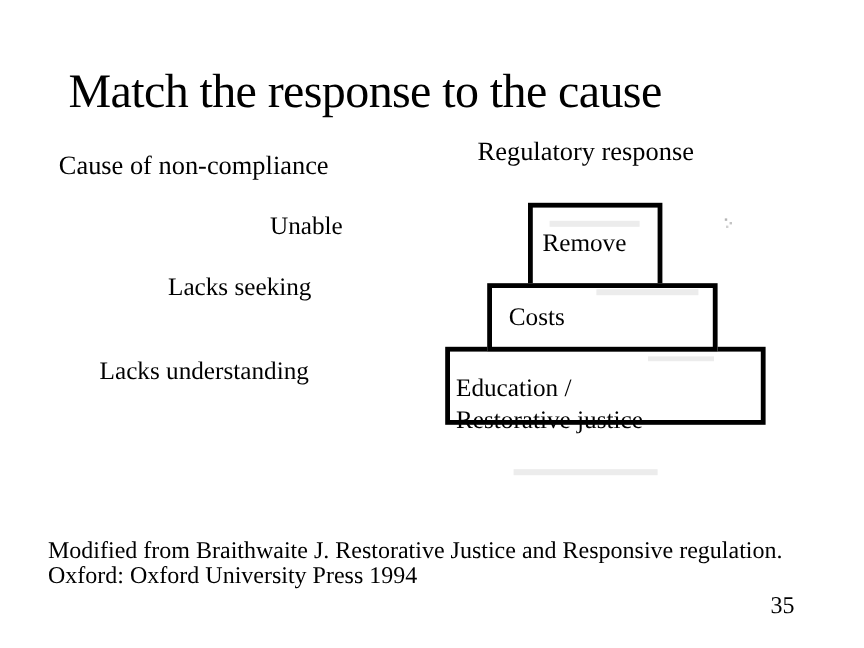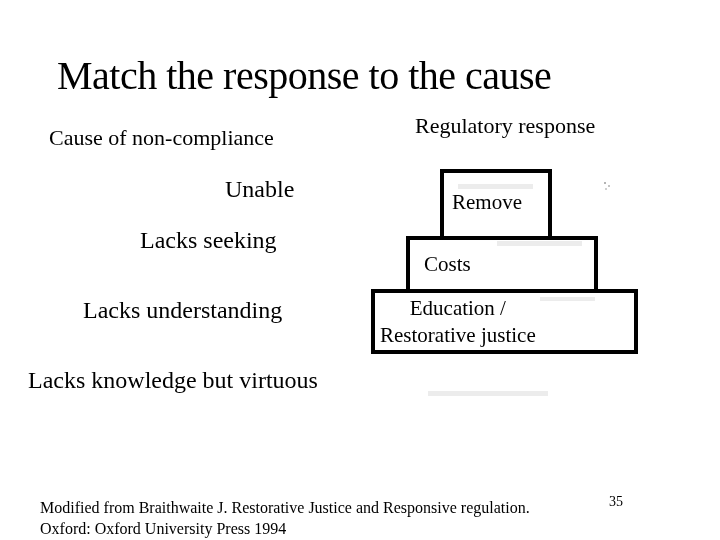--- a/index.html
+++ b/index.html
@@ -28,24 +28,24 @@
     letter-spacing: -0.5px;
     white-space: nowrap;
   }
   .col-header {
     position: absolute;
     top: 113px;
     font-size: 22px;
     white-space: nowrap;
   }
   .col-header.left  { left: 49px; margin-top: 12px; }
-  .col-header.right { left: 415px; }
+  .col-header.right { left: 398px; }
   .cause {
     position: absolute;
-    font-size: 24px;
+    font-size: 21px;
     white-space: nowrap;
   }
   .cause.c0 { left: 225px; top: 176px; }
   .cause.c1 { left: 140px; top: 227px; }
   .cause.c2 { left: 83px;  top: 297px; }
   .cause.c3 { left: 28px;  top: 367px; }
   .rbox {
     position: absolute;
     box-sizing: border-box;
     border: 4px solid #000000;
@@ -56,21 +56,21 @@
   .rbox.b2 { left: 371px; top: 289px; width: 267px; height: 65px; }
   .rbox.b3 { left: 346px; top: 350px; width: 319px; height: 63px; }
   .rlabel {
     position: absolute;
     font-size: 21px;
     white-space: nowrap;
     line-height: 1.2;
   }
   .b0 .rlabel { left: 8px;  top: 17px; }
   .b1 .rlabel { left: 14px; top: 12px; }
-  .b2 .rlabel { left: 5px;  top: 2px; line-height: 27px; text-align: center; }
+  .b2 .rlabel { left: 5px;  top: 17px; line-height: 27px; }
   .b3 .rlabel { left: 17px; top: 9px; }
   .b2 .rlabel span { display: block; }
   
   .smudge {
     position: absolute;
     background: #ececec;
     pointer-events: none;
   }
   .smudge.s1 { left: 458px; top: 184px; width: 75px;  height: 5px; }
   .smudge.s2 { left: 497px; top: 241px; width: 85px;  height: 5px; }
@@ -80,46 +80,44 @@
     position: absolute;
     left: 604px; top: 182px;
     width: 2px; height: 2px;
     background: #b4b4b4;
     box-shadow: 4px 3px 0 #c4c4c4, 1px 6px 0 #d0d0d0;
   }
   .footer {
     position: absolute;
     left: 40px;
     top: 449px;
-    font-size: 16px;
+    font-size: 20px;
     line-height: 21px;
     white-space: nowrap;
-    margin-top: 48px;
   }
   .page-number {
     position: absolute;
-    left: 609px;
+    left: 642px;
     top: 494px;
-    font-size: 14px;
+    font-size: 20px;
   }
 </style>
 </head>
 <body>
 
 <div class="slide">
 
   <h1 class="title">Match the response to the cause</h1>
 
   <div class="col-header left">Cause of non-compliance</div>
   <div class="col-header right">Regulatory response</div>
 
   <div class="cause c0">Unable</div>
   <div class="cause c1">Lacks seeking</div>
   <div class="cause c2">Lacks understanding</div>
-  <div class="cause c3">Lacks knowledge but virtuous</div>
 
   <div class="rbox b2">
     <span class="rlabel">
         <span>Education /</span>
         <span>Restorative justice</span>
       </span>
   </div>
   <div class="rbox b0">
     <span class="rlabel">Remove</span>
   </div>

